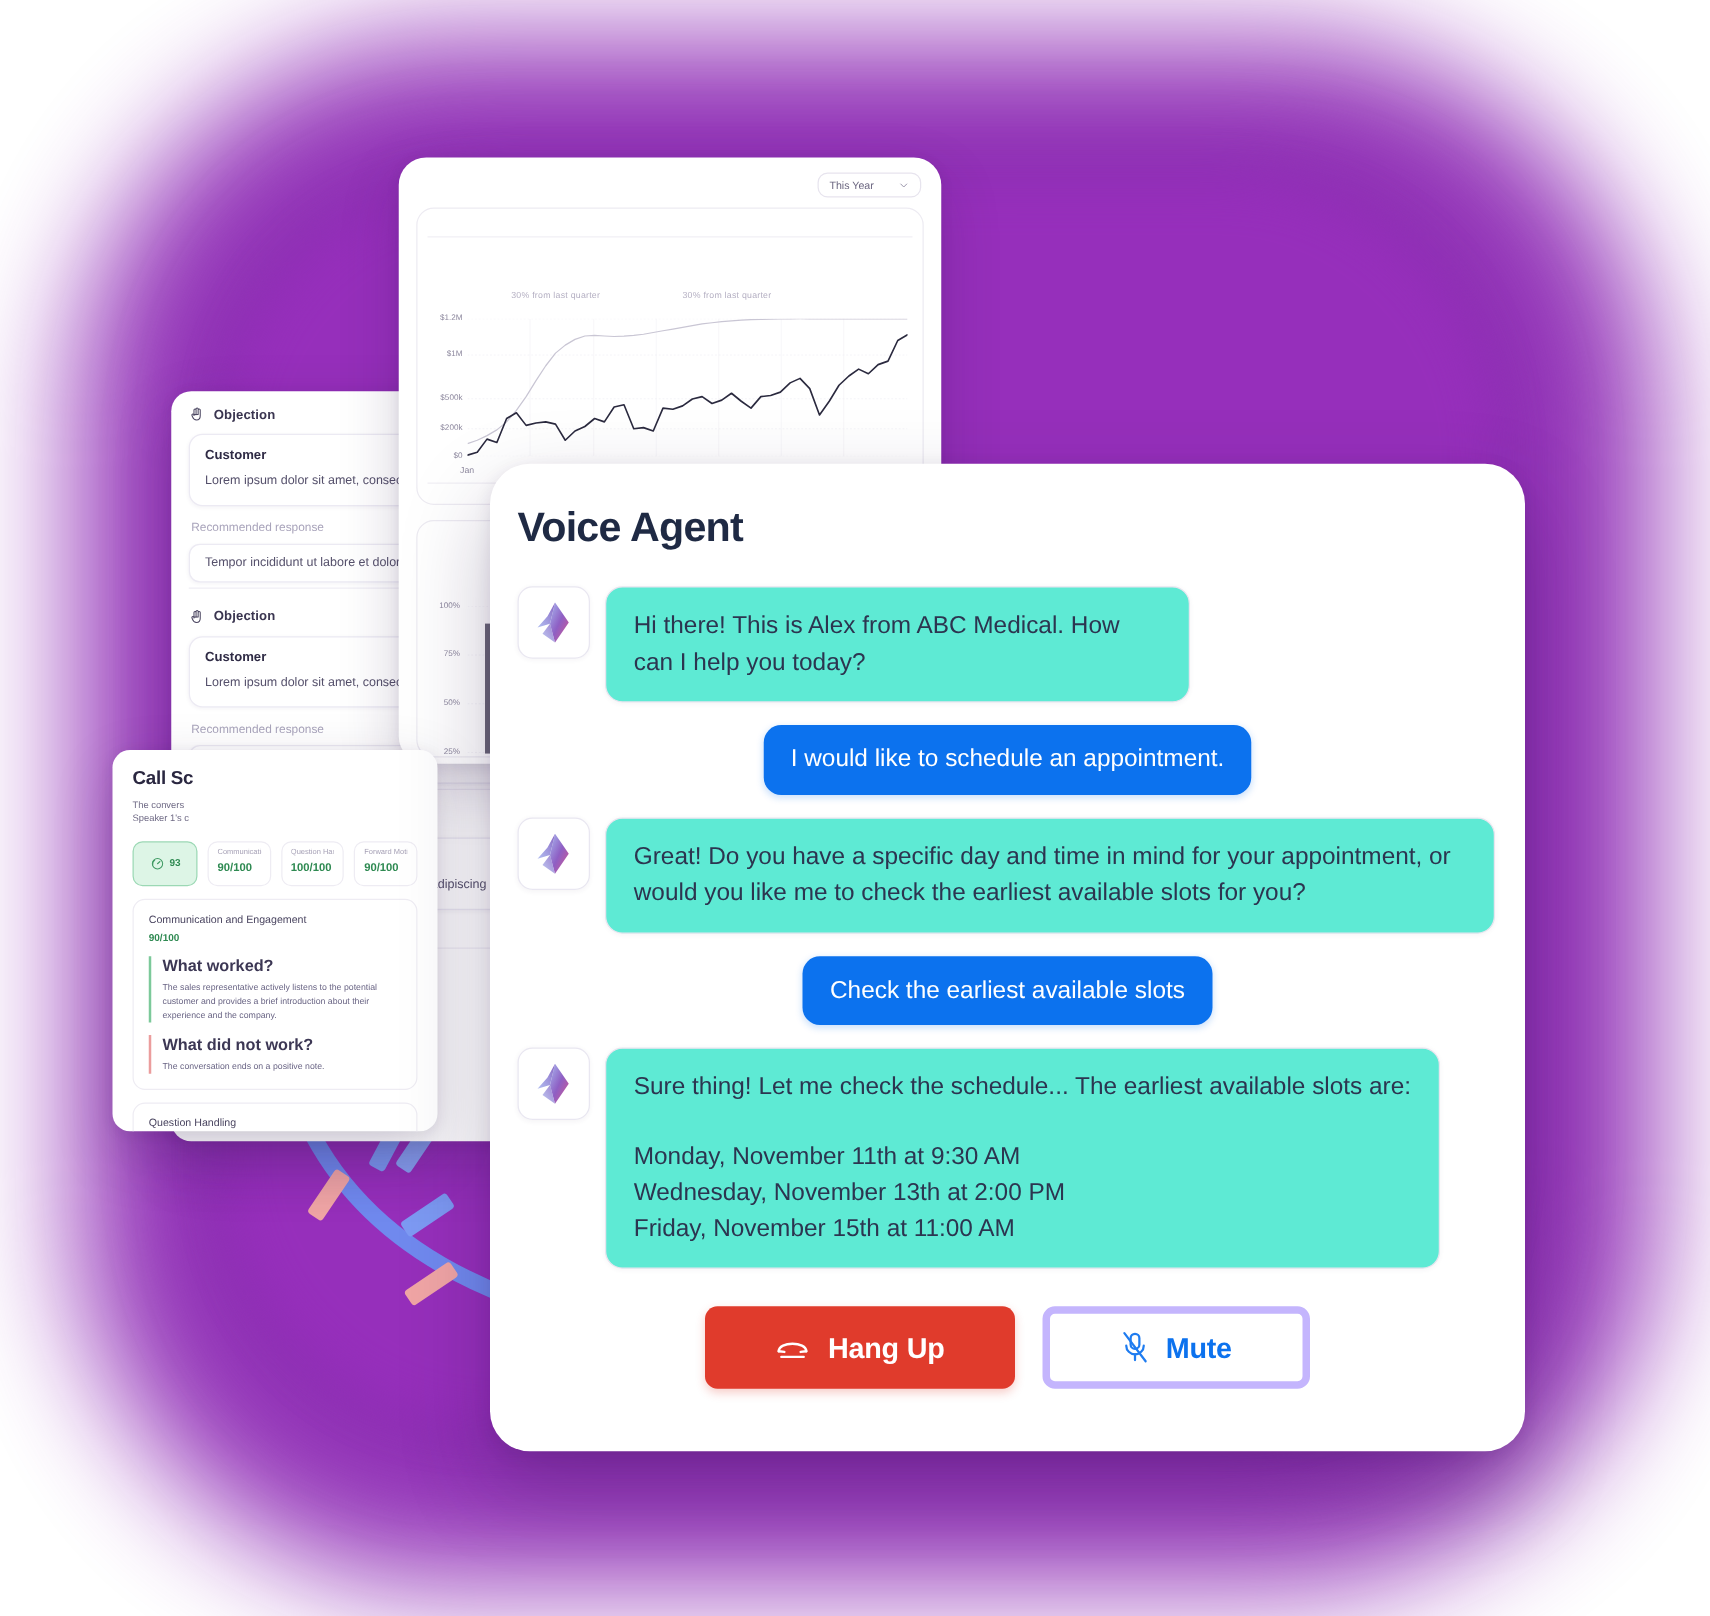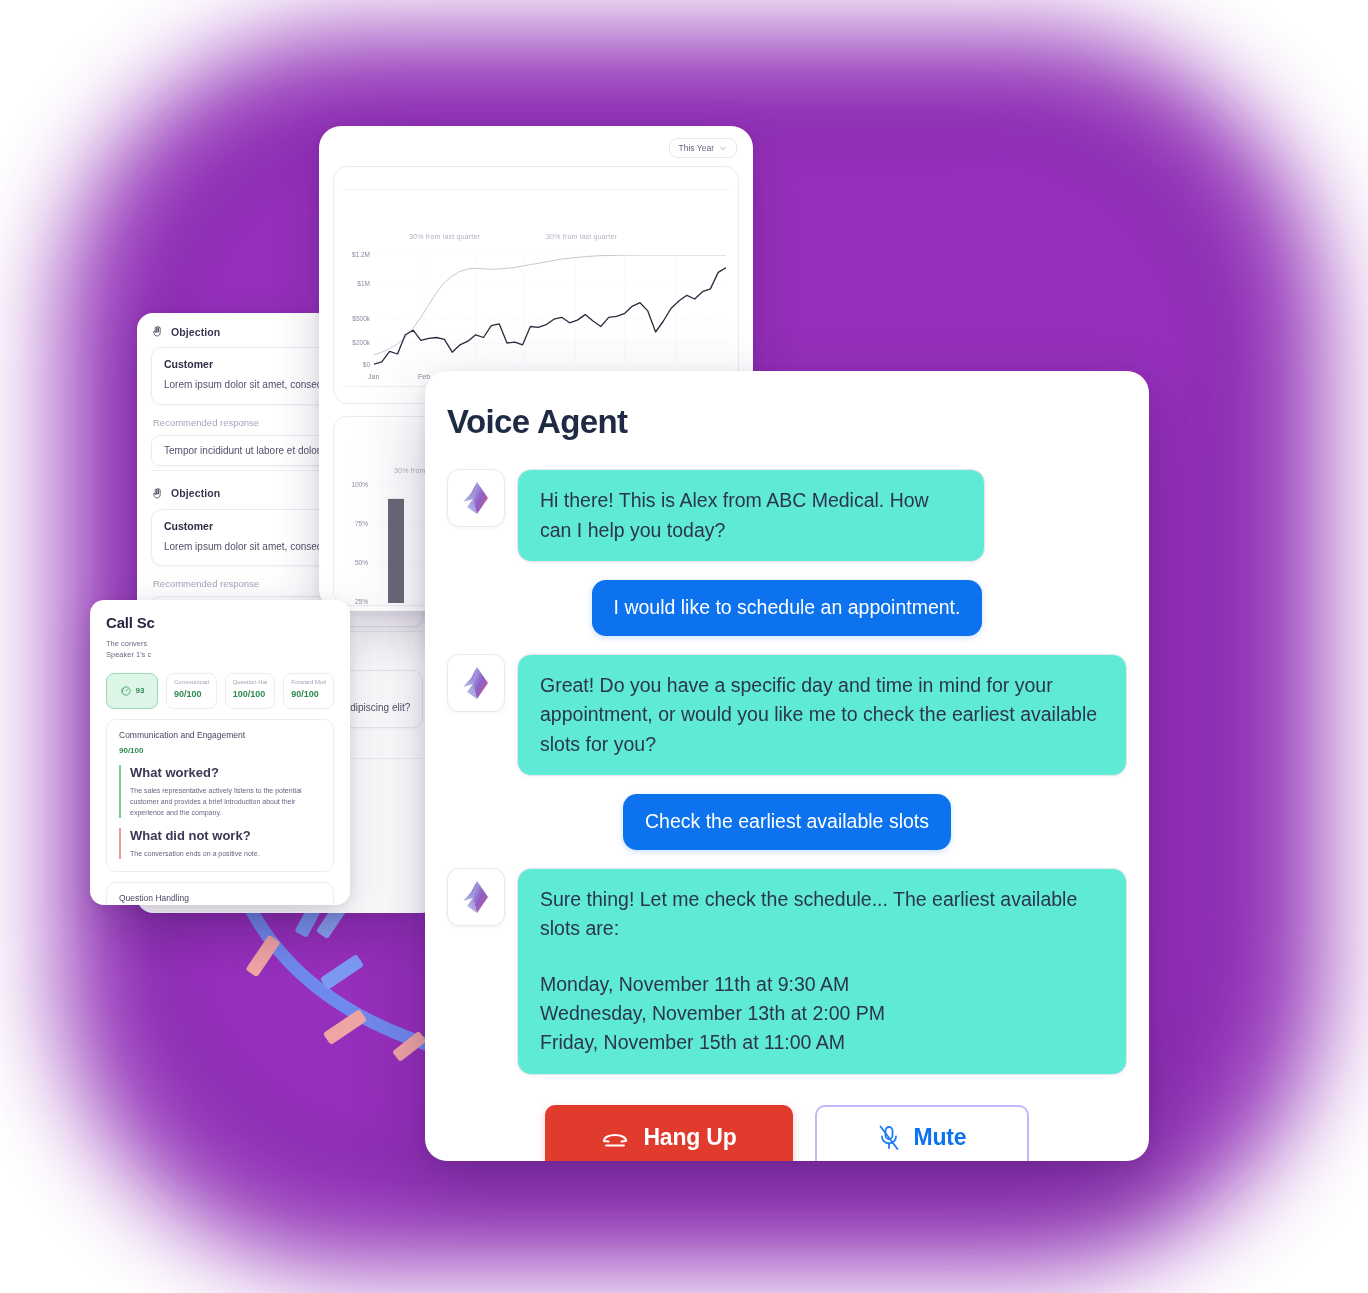--- a/index.html
+++ b/index.html
@@ -68,21 +68,21 @@
     background:#fff; border:1px solid #eceaf3; border-radius:9px;
     padding:9px 12px; font-size:10px; color:#55506b;
     box-shadow:0 1px 3px rgba(60,40,90,.05);
   }
   .obj-sep { height:1px; background:#f0eef5; margin:4px 0 0 0; }
 
   
   #dashboard-panel { left:319px; top:126px; width:434px; height:485px; }
   .dash-top { padding:12px 16px 0 16px; display:flex; justify-content:flex-end; }
   .dropdown {
-    display:flex; align-items:center; gap:5px;
+    display:flex; align-items:center; gap:20px;
     border:1px solid #e7e4ee; border-radius:8px;
     padding:4px 9px; font-size:8.5px; color:#6b6680; background:#fff;
   }
   .chev { width:8px; height:8px; display:block; }
   .chart-card {
     margin:8px 14px 0 14px;
     border:1px solid #edebf2; border-radius:14px;
     height:238px; position:relative; background:#fff;
   }
   .chart-hr { position:absolute; left:8px; right:8px; top:22px; height:1px; background:#f1eff5; }
@@ -122,22 +122,22 @@
   }
   .cs-sec-title { font-size:8.5px; color:#4a4560; }
   .cs-sec-score { font-size:8px; font-weight:700; color:#2f8a52; margin-top:6px; }
   .cs-quote { border-left:2px solid #7cc99a; padding-left:9px; margin-top:10px; }
   .cs-quote.bad { border-left-color:#eb9d9d; }
   .cs-q-title { font-size:13px; font-weight:700; color:#3c3754; }
   .cs-q-body { font-size:7px; color:#696484; line-height:1.6; margin-top:5px; }
 
   
   #voice-panel {
-    left:425px; top:371px; width:724px; height:790px;
-    border-radius:22px;
+    left:392px; top:371px; width:828px; height:790px;
+    border-radius:32px;
     box-shadow: 0 30px 70px rgba(35,15,65,.26), 0 4px 14px rgba(35,15,65,.10);
   }
   .va-title {
     font-size:33px; font-weight:700; color:#1f2a44;
     letter-spacing:-.6px; padding:32px 0 0 22px;
   }
   .va-body { padding:10px 22px 0 22px; }
   .msg-row { display:flex; align-items:flex-start; gap:12px; margin-top:18px; }
   .msg-row.user { justify-content:center; }
   .avatar {
@@ -165,21 +165,21 @@
     display:flex; align-items:center; justify-content:center; gap:14px;
     border-radius:10px; font-size:23px; font-weight:700; letter-spacing:-.2px;
     cursor:pointer;
   }
   .btn-hangup {
     width:248px; height:66px; background:#e03b2c; color:#fff; border:none;
     box-shadow:0 3px 8px rgba(224,59,44,.25);
   }
   .btn-mute {
     width:214px; height:66px; background:#fff; color:#0c72ee;
-    border:2px solid #c4b5fd;
+    border:6px solid #c4b5fd;
   }
   .btn svg { display:block; }
 </style>
 </head>
 <body>
 
 <div id="stage">
 
   <div class="blob"></div>
   <div class="blob-inner"></div>

